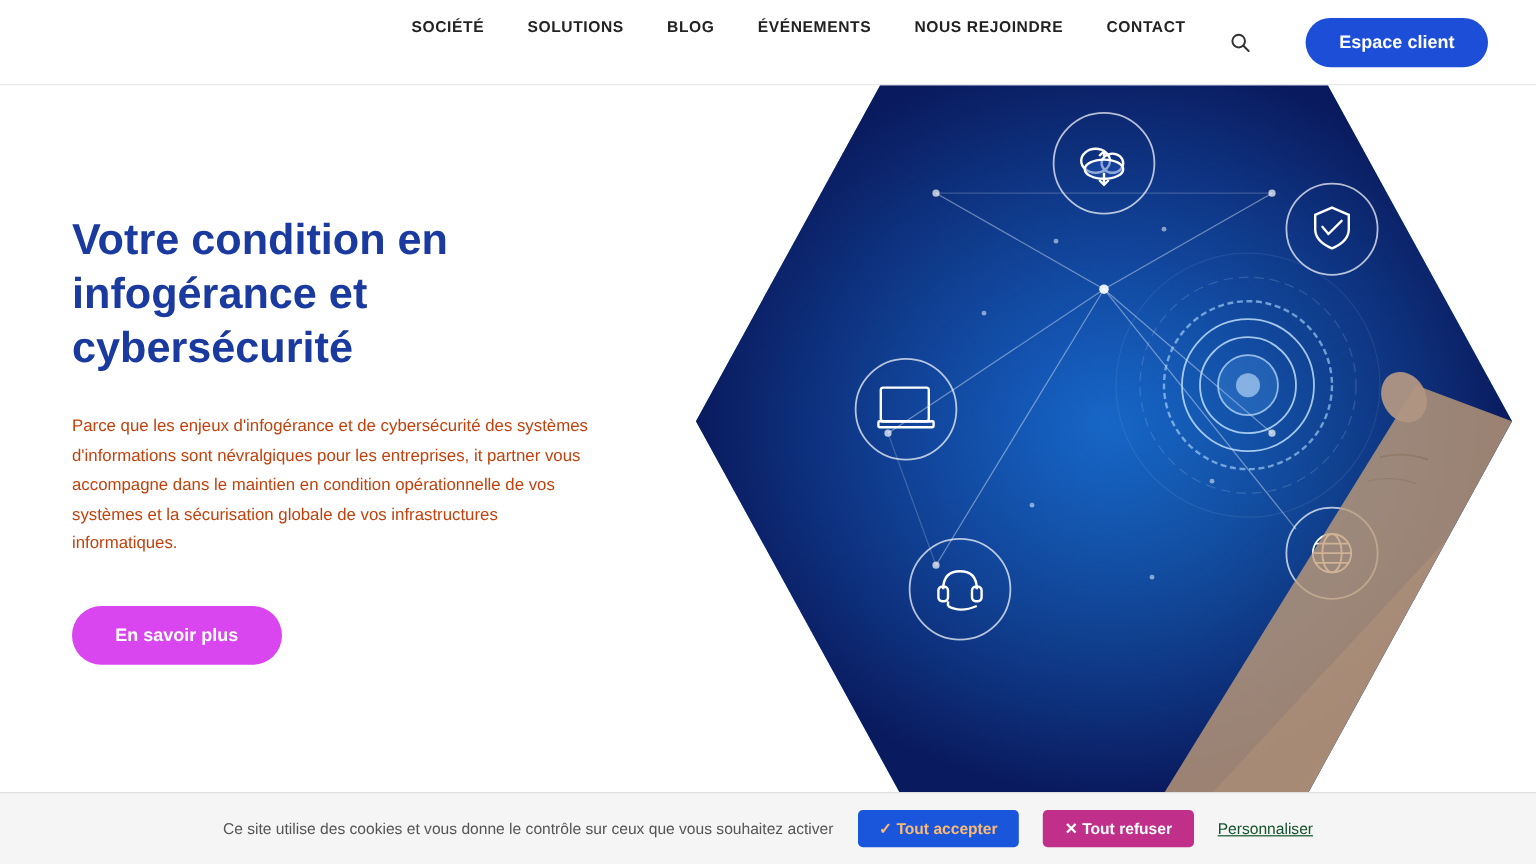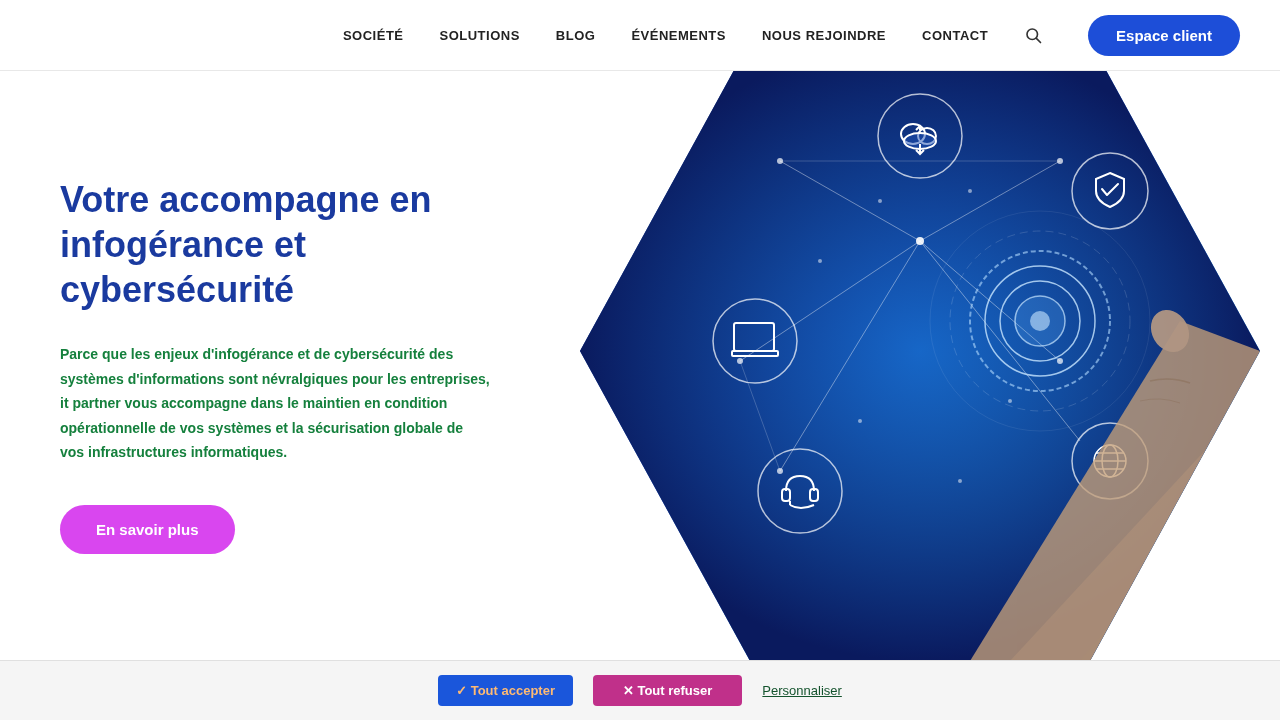--- a/index.html
+++ b/index.html
@@ -12,21 +12,20 @@
       justify-content: flex-end;
       padding: 0 40px;
       height: 71px;
       background: #fff;
       border-bottom: 1px solid #e8e8e8;
       position: relative;
       z-index: 10;
     }
     nav {
       display: flex;
-      align-items: center;
       gap: 36px;
       margin-left: 28px;
     }
     .nav-item {
       font-size: 13px;
       font-weight: 700;
       letter-spacing: 0.5px;
       color: #222;
       cursor: pointer;
       text-transform: uppercase;
@@ -71,24 +70,23 @@
     .hero-title {
       font-size: 36px;
       font-weight: 800;
       color: #1a3a9f;
       line-height: 1.25;
       margin-bottom: 30px;
     }
     .hero-desc {
       font-size: 14px;
       line-height: 1.75;
-      color: #15803d;
+      color: #c2410c;
       margin-bottom: 40px;
       max-width: 480px;
-      font-weight: bold;
     }
     .learn-more-btn {
       background: #d946ef;
       color: #fff;
       border: none;
       border-radius: 30px;
       padding: 16px 36px;
       font-size: 15px;
       font-weight: 600;
       cursor: pointer;
@@ -156,21 +154,21 @@
       font-size: 13px;
       font-weight: 600;
       cursor: pointer;
       white-space: nowrap;
     }
     .refuse-btn {
       background: #c0308a;
       color: #fff;
       border: none;
       border-radius: 4px;
-      padding: 8px 30px;
+      padding: 8px 18px;
       font-size: 13px;
       font-weight: 600;
       cursor: pointer;
       white-space: nowrap;
     }
     .personalize-btn {
       background: transparent;
       color: #14532d;
       border: none;
       font-size: 13px;
@@ -215,21 +213,21 @@
         <circle cx="11" cy="11" r="7"></circle>
         <line x1="16.5" y1="16.5" x2="22" y2="22"></line>
       </svg>
     </span>
     <button class="espace-btn">Espace client</button>
   </nav>
 </header>
 
 <section class="hero">
   <div class="hero-left">
-    <h1 class="hero-title">Votre accompagne en infogérance et cybersécurité</h1>
+    <h1 class="hero-title">Votre condition en infogérance et cybersécurité</h1>
     <p class="hero-desc">Parce que les enjeux d'infogérance et de cybersécurité des systèmes d'informations sont névralgiques pour les entreprises, it partner vous accompagne dans le maintien en condition opérationnelle de vos systèmes et la sécurisation globale de vos infrastructures informatiques.</p>
     <button class="learn-more-btn">En savoir plus</button>
   </div>
 
   <div class="hero-right">
     <div class="hex-image">
 
       <svg class="tech-svg" viewBox="0 0 680 620" xmlns="http://www.w3.org/2000/svg">
 
         <defs>
@@ -333,16 +331,17 @@
 
           <path d="M570,340 Q590,335 610,342" stroke="rgba(160,120,80,0.5)" stroke-width="1.5" fill="none"></path>
           <path d="M560,360 Q580,355 600,362" stroke="rgba(160,120,80,0.4)" stroke-width="1" fill="none"></path>
         </g>
       </svg>
     </div>
   </div>
 </section>
 
 <div class="cookie-bar">
+  <span class="cookie-text">Ce site utilise des cookies et vous donne le contrôle sur ceux que vous souhaitez activer</span>
   <button class="accept-btn">✓  Tout accepter</button>
   <button class="refuse-btn">✕  Tout refuser</button>
   <button class="personalize-btn">Personnaliser</button>
 </div>
 
 </body></html>

